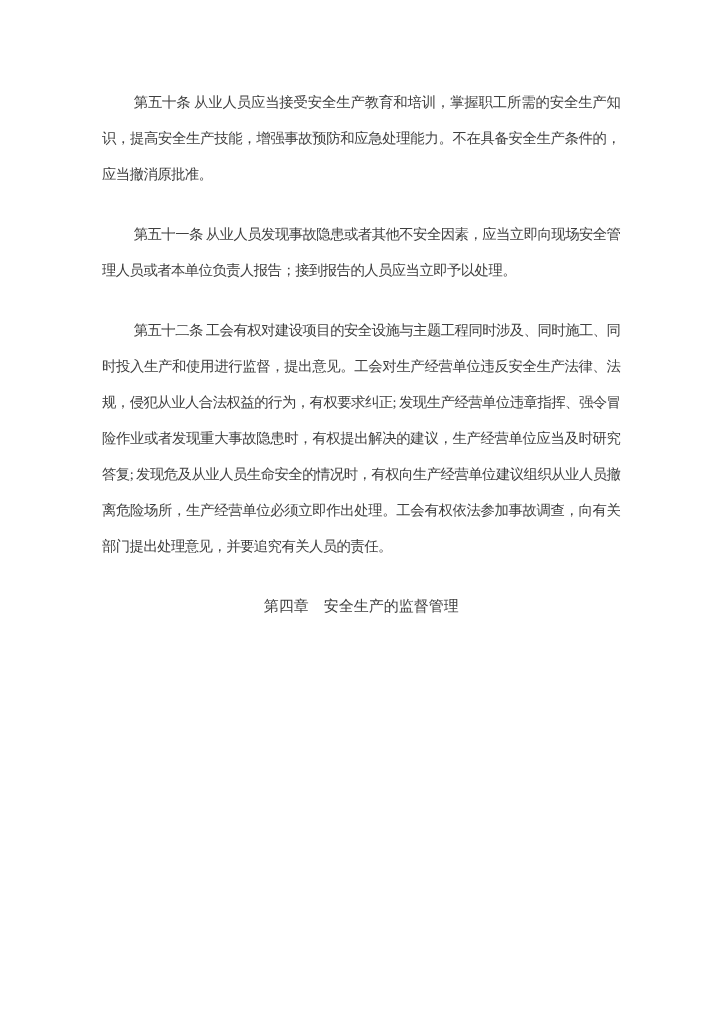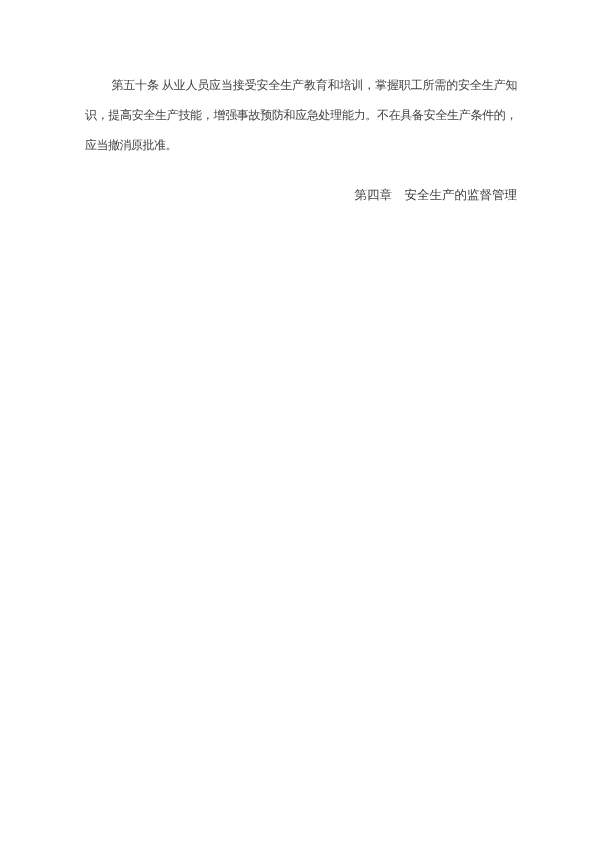--- a/index.html
+++ b/index.html
@@ -28,27 +28,29 @@
     text-align: justify;
     text-justify: inter-ideograph;
     text-indent: 2.2em;
     margin: 0 0 20px 0;
     word-break: break-all;
   }
   .chapter {
     font-size: 12.5px;
     letter-spacing: 0;
     line-height: 30px;
-    text-align: right;
+    text-align: center;
     text-indent: 0;
     margin: 16px 0 18px 0;
     font-weight: normal;
   }
 </style>
 </head>
 <body>
 
 <div class="page">
   <div class="content">
     <p class="para">第五十条  从业人员应当接受安全生产教育和培训，掌握职工所需的安全生产知识，提高安全生产技能，增强事故预防和应急处理能力。不在具备安全生产条件的，应当撤消原批准。</p>
+    <p class="para">第五十一条  从业人员发现事故隐患或者其他不安全因素，应当立即向现场安全管理人员或者本单位负责人报告；接到报告的人员应当立即予以处理。</p>
+    <p class="para">第五十二条  工会有权对建设项目的安全设施与主题工程同时涉及、同时施工、同时投入生产和使用进行监督，提出意见。工会对生产经营单位违反安全生产法律、法规，侵犯从业人合法权益的行为，有权要求纠正; 发现生产经营单位违章指挥、强令冒险作业或者发现重大事故隐患时，有权提出解决的建议，生产经营单位应当及时研究答复; 发现危及从业人员生命安全的情况时，有权向生产经营单位建议组织从业人员撤离危险场所，生产经营单位必须立即作出处理。工会有权依法参加事故调查，向有关部门提出处理意见，并要追究有关人员的责任。</p>
     <p class="para chapter">第四章　安全生产的监督管理</p>
   </div>
 </div>
 
 </body></html>

